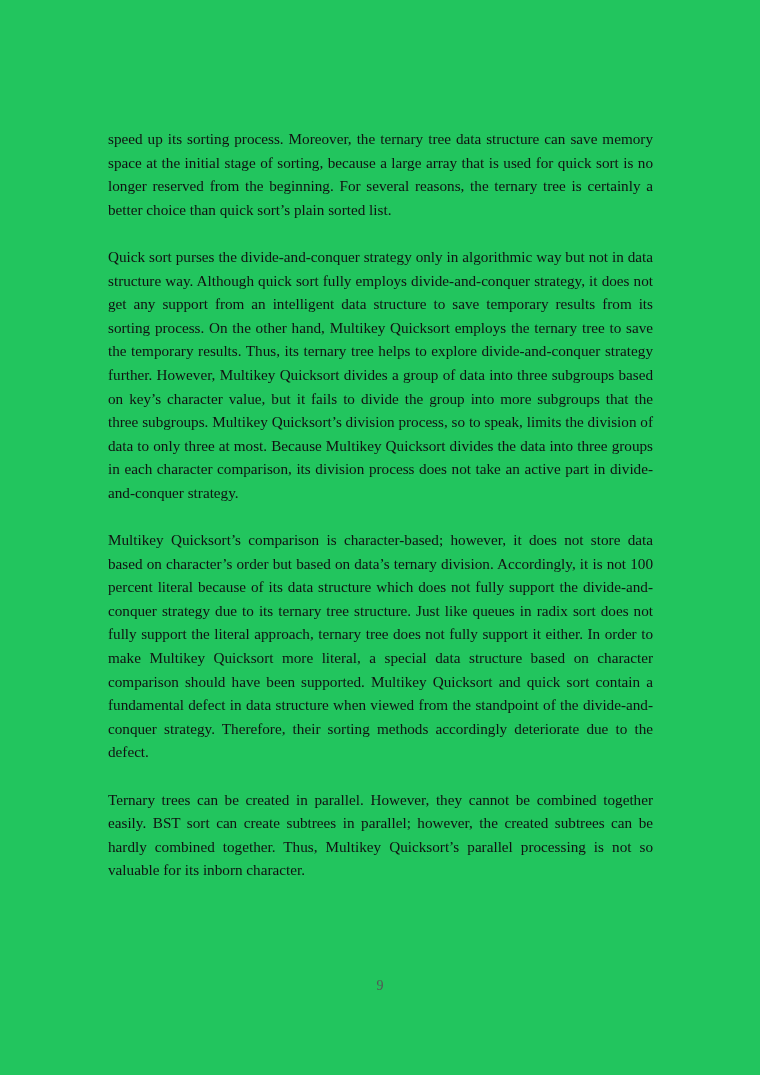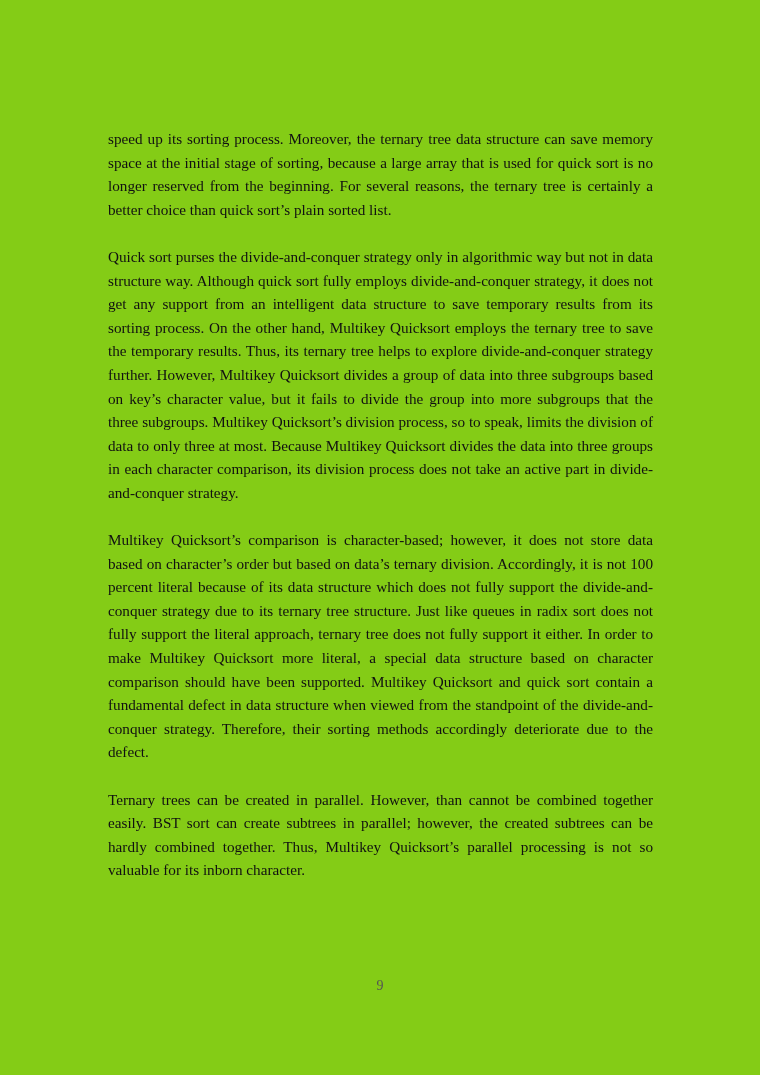--- a/index.html
+++ b/index.html
@@ -11,21 +11,21 @@
     width: 760px;
     height: 1075px;
     position: relative;
     overflow: hidden;
   }
   .page {
     position: absolute;
     left: 0; top: 0;
     width: 760px;
     height: 1075px;
-    background: #84cc16;
+    background: #22c55e;
   }
   .body-text {
     position: absolute;
     left: 108px;
     top: 127px;
     width: 545px;
     font-family: "Liberation Serif", "DejaVu Serif", serif;
     font-size: 15.2px;
     line-height: 23.6px;
     color: #111111;
@@ -47,16 +47,16 @@
   }
 </style>
 </head>
 <body>
 
 <div class="page">
   <div class="body-text">
     <p>speed up its sorting process. Moreover, the ternary tree data structure can save memory space at the initial stage of sorting, because a large array that is used for quick sort is no longer reserved from the beginning. For several reasons, the ternary tree is certainly a better choice than quick sort’s plain sorted list.</p>
     <p>Quick sort purses the divide-and-conquer strategy only in algorithmic way but not in data structure way. Although quick sort fully employs divide-and-conquer strategy, it does not get any support from an intelligent data structure to save temporary results from its sorting process. On the other hand, Multikey Quicksort employs the ternary tree to save the temporary results. Thus, its ternary tree helps to explore divide-and-conquer strategy further. However, Multikey Quicksort divides a group of data into three subgroups based on key’s character value, but it fails to divide the group into more subgroups that the three subgroups. Multikey Quicksort’s division process, so to speak, limits the division of data to only three at most. Because Multikey Quicksort divides the data into three groups in each character comparison, its division process does not take an active part in divide-and-conquer strategy.</p>
     <p>Multikey Quicksort’s comparison is character-based; however, it does not store data based on character’s order but based on data’s ternary division. Accordingly, it is not 100 percent literal because of its data structure which does not fully support the divide-and-conquer strategy due to its ternary tree structure. Just like queues in radix sort does not fully support the literal approach, ternary tree does not fully support it either. In order to make Multikey Quicksort more literal, a special data structure based on character comparison should have been supported. Multikey Quicksort and quick sort contain a fundamental defect in data structure when viewed from the standpoint of the divide-and-conquer strategy. Therefore, their sorting methods accordingly deteriorate due to the defect.</p>
-    <p>Ternary trees can be created in parallel. However, than cannot be combined together easily. BST sort can create subtrees in parallel; however, the created subtrees can be hardly combined together. Thus, Multikey Quicksort’s parallel processing is not so valuable for its inborn character.</p>
+    <p>Ternary trees can be created in parallel. However, they cannot be combined together easily. BST sort can create subtrees in parallel; however, the created subtrees can be hardly combined together. Thus, Multikey Quicksort’s parallel processing is not so valuable for its inborn character.</p>
   </div>
   <div class="page-number">9</div>
 </div>
 
 </body></html>

